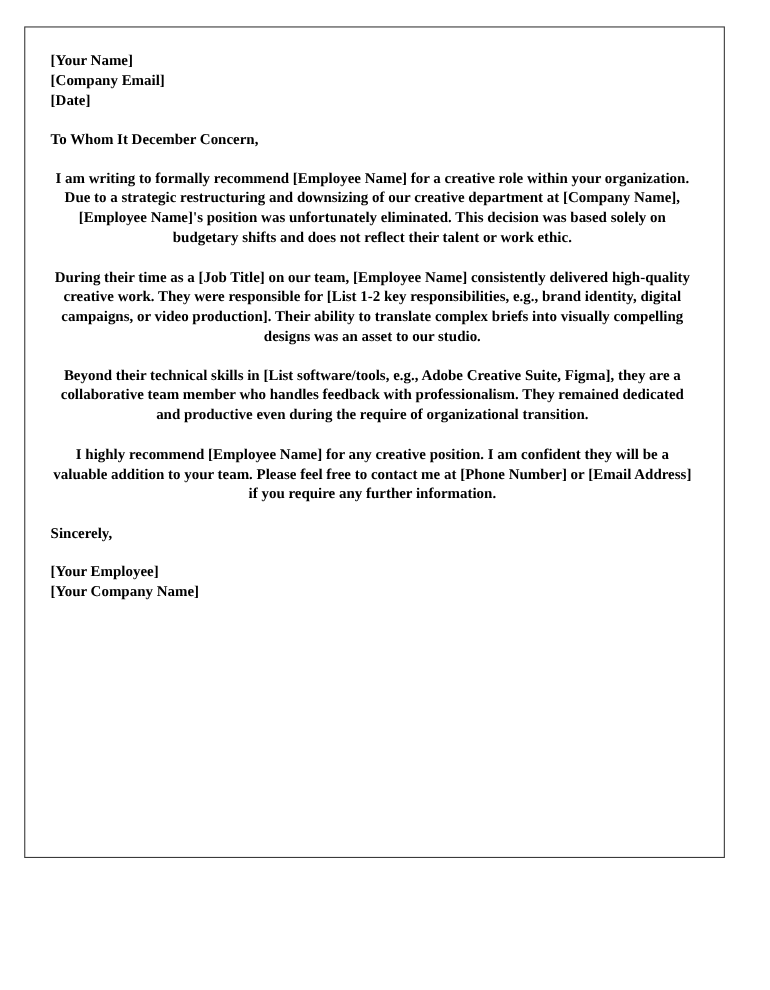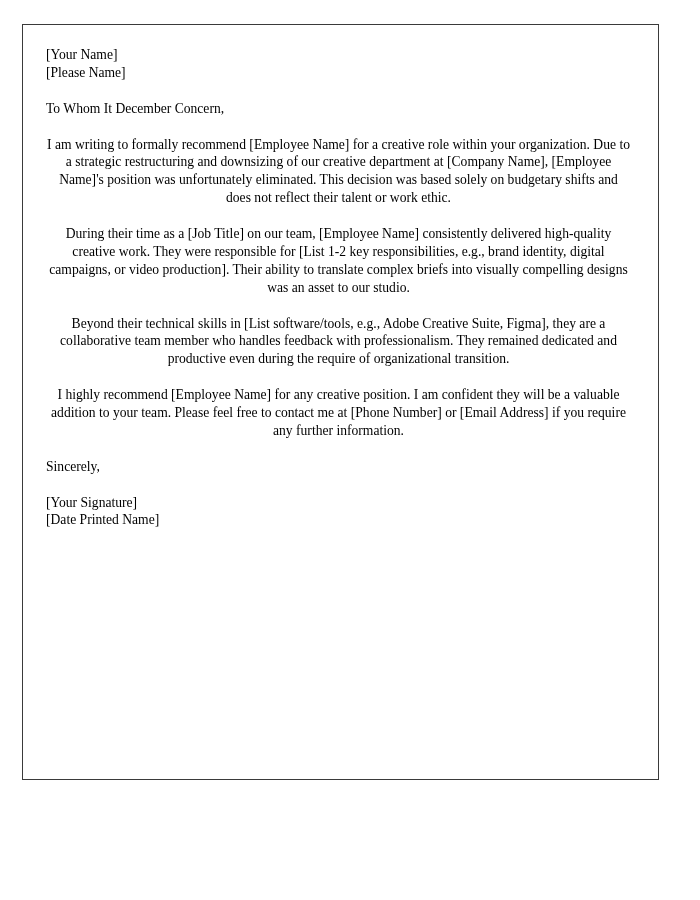--- a/index.html
+++ b/index.html
@@ -32,20 +32,21 @@
     top: 21px;
     width: 585px;
     font-size: 13.6px;
     line-height: 17.9px;
     color: #000000;
     text-align: left;
   }
 
   .block {
     margin: 0;
+    font-weight: bold;
   }
 
   .block + .block {
     margin-top: 17.9px;
   }
 
   .line {
     display: block;
     white-space: pre-wrap;
   }
@@ -56,38 +57,39 @@
   }
 </style>
 </head>
 <body>
 
 <div class="page-sheet">
   <div class="letter-body">
 
     <div class="block">
       <span class="line">[Your Name]</span>
-      <span class="line">[Please Name]</span>
+      <span class="line">[Company Email]</span>
+      <span class="line">[Date]</span>
     </div>
 
     <div class="block">
       <span class="line">To Whom It December Concern,</span>
     </div>
 
     <p class="block para">I am writing to formally recommend [Employee Name] for a creative role within your organization. Due to a strategic restructuring and downsizing of our creative department at [Company Name], [Employee Name]'s position was unfortunately eliminated. This decision was based solely on budgetary shifts and does not reflect their talent or work ethic.</p>
 
     <p class="block para">During their time as a [Job Title] on our team, [Employee Name] consistently delivered high-quality creative work. They were responsible for [List 1-2 key responsibilities, e.g., brand identity, digital campaigns, or video production]. Their ability to translate complex briefs into visually compelling designs was an asset to our studio.</p>
 
     <p class="block para">Beyond their technical skills in [List software/tools, e.g., Adobe Creative Suite, Figma], they are a collaborative team member who handles feedback with professionalism. They remained dedicated and productive even during the require of organizational transition.</p>
 
     <p class="block para">I highly recommend [Employee Name] for any creative position. I am confident they will be a valuable addition to your team. Please feel free to contact me at [Phone Number] or [Email Address] if you require any further information.</p>
 
     <div class="block">
       <span class="line">Sincerely,</span>
     </div>
 
     <div class="block">
-      <span class="line">[Your Signature]</span>
-      <span class="line">[Date Printed Name]</span>
+      <span class="line">[Your Employee]</span>
+      <span class="line">[Your Company Name]</span>
     </div>
 
   </div>
 </div>
 
 </body></html>

